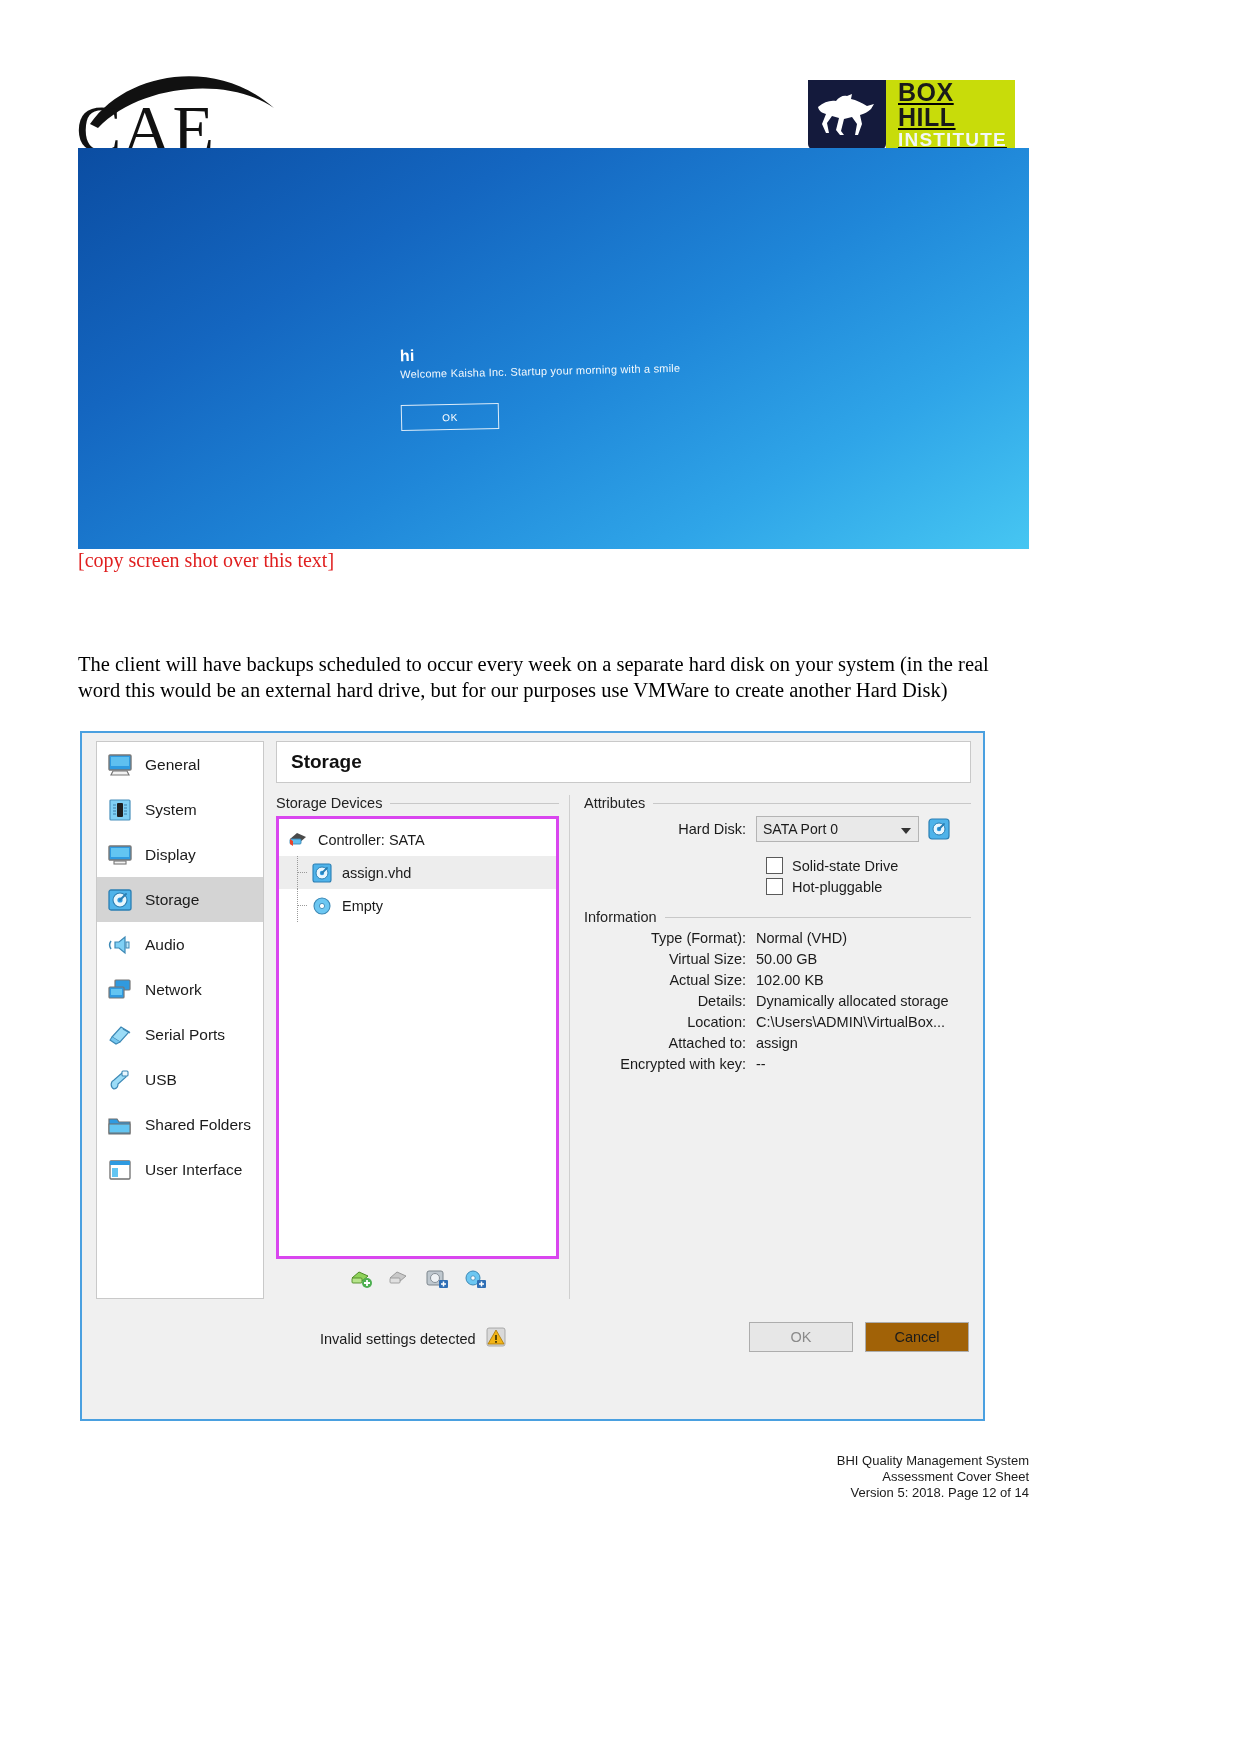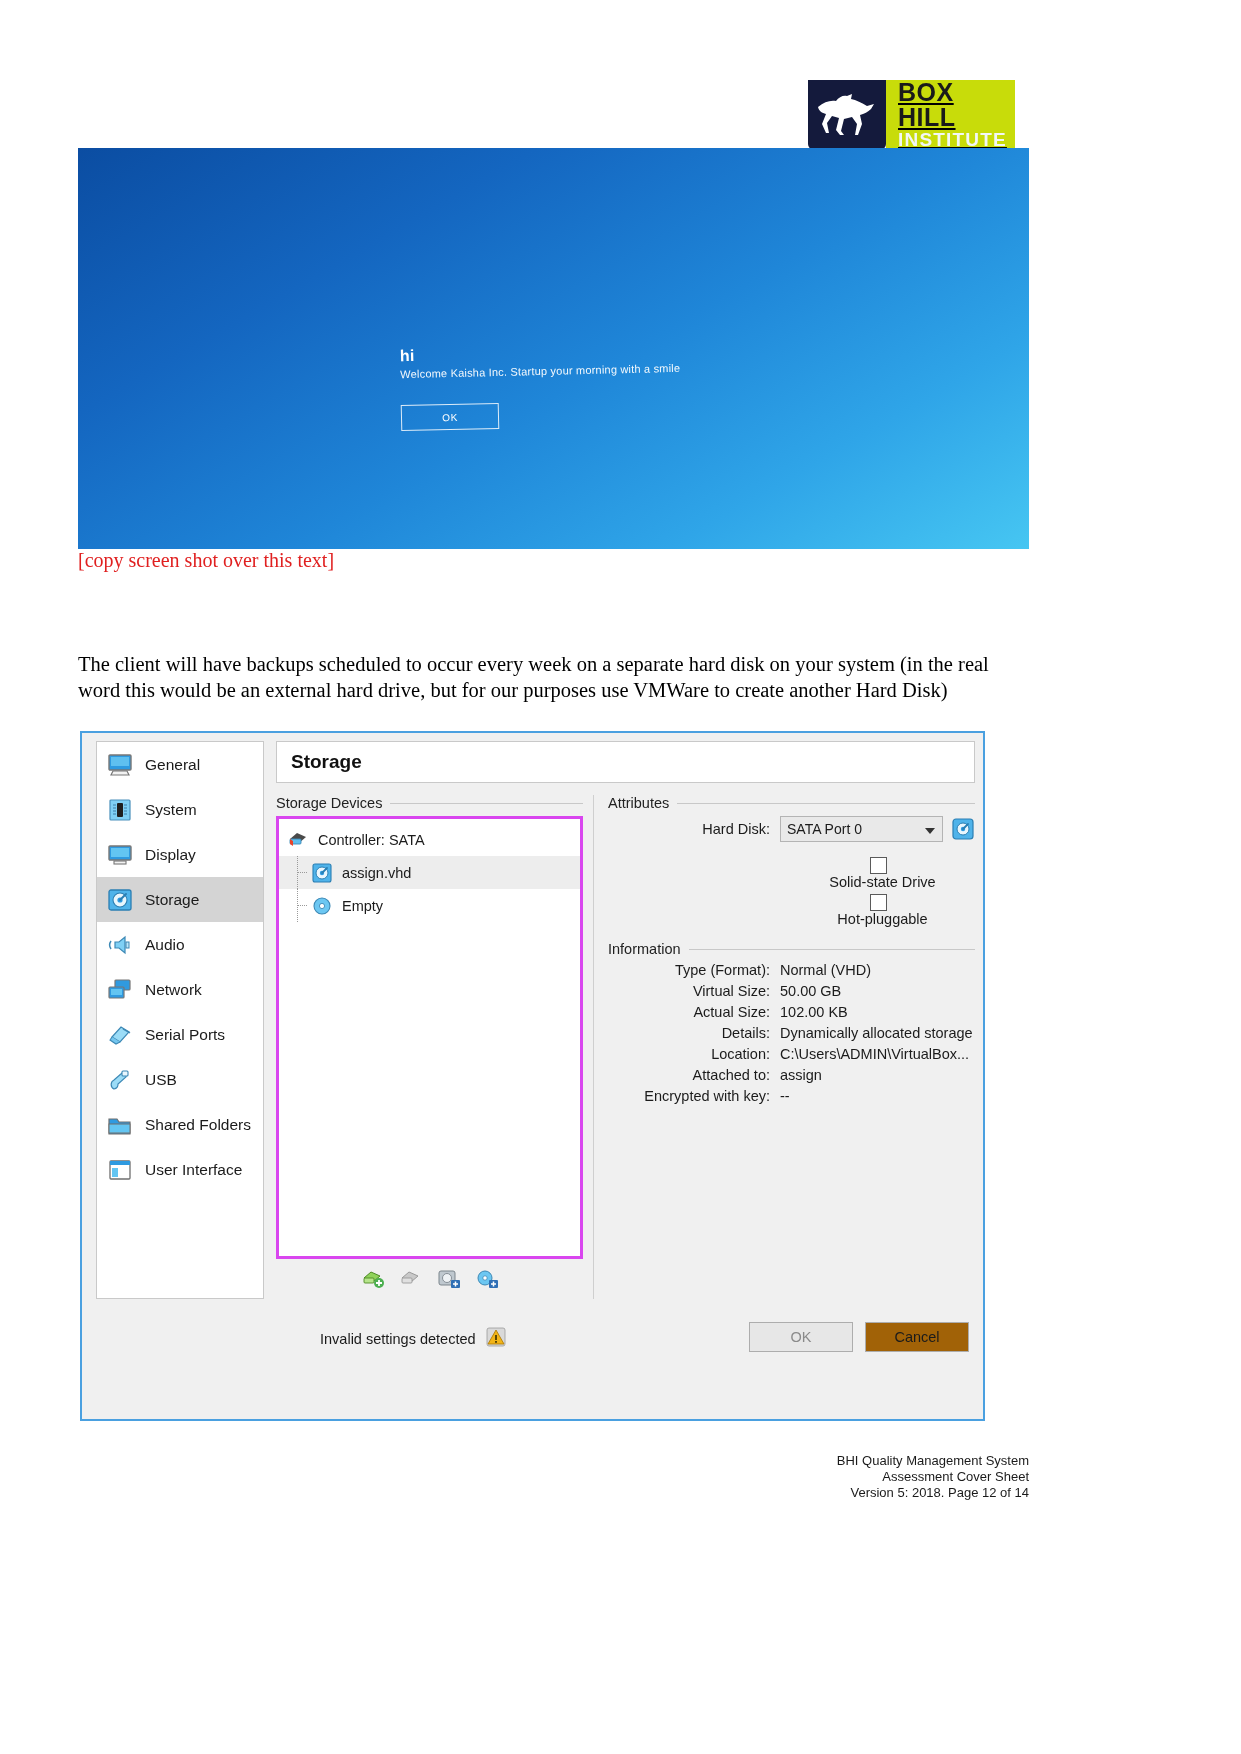--- a/index.html
+++ b/index.html
@@ -232,21 +232,21 @@
     box-sizing: border-box;
     font-size: 19px;
     font-weight: bold;
     color: #111;
   }
   .vb-cols {
     display: flex;
     margin-top: 12px;
     flex: 1;
   }
-  .vb-col-left { width: 307px; flex: 0 0 auto; display: flex; flex-direction: column; }
+  .vb-col-left { width: 283px; flex: 0 0 auto; display: flex; flex-direction: column; }
   .vb-col-right {
     flex: 1;
     margin-left: 10px;
     border-left: 1px solid #cfcfcf;
     padding-left: 14px;
     box-sizing: border-box;
   }
   .group-head {
     display: flex;
     align-items: center;
@@ -345,21 +345,20 @@
     width: 24px; height: 24px;
     margin-left: 8px;
     display:flex; align-items:center; justify-content:center;
   }
   .chk-row {
     display: flex;
     align-items: center;
     margin-left: 172px;
     margin-bottom: 4px;
     padding-left: 10px;
-    flex-direction: column;
   }
   .chk-box {
     width: 15px; height: 15px;
     border: 1px solid #5a5a5a;
     background: #fff;
     margin-right: 9px;
     flex: 0 0 auto;
   }
   .chk-label { font-size: 14.5px; color: #1b1b1b; }
 
@@ -423,20 +422,26 @@
     font-size: 13px;
     line-height: 16px;
     color: #1b1b1b;
   }
 </style>
 </head>
 <body>
 
 <div class="page-header">
 
+  <div class="cae-logo">
+    <svg width="220" height="96" viewBox="0 0 220 96">
+      <path d="M12 62 C50 8, 140 -4, 196 46 C150 14, 62 22, 20 66 Z" fill="#111111"></path>
+      <text x="-2" y="90" font-family="Liberation Serif, serif" font-size="68" fill="#111111" letter-spacing="1">CAE</text>
+    </svg>
+  </div>
 
   <div class="bhi-logo">
     <div class="bhi-shield">
       <svg width="66" height="50" viewBox="0 0 66 50">
         <path d="M4 17 C10 12 16 10 22 11 C25 7 29 5 33 6 L38 4 L37 9 C42 10 48 13 53 16 L60 14 L57 19 C54 22 50 24 46 25 L48 34 L44 45 L41 45 L43 34 L38 27 L30 29 L27 41 L30 45 L26 45 L22 40 L25 28 L18 26 L13 33 L15 43 L12 43 L8 34 L12 24 C8 23 5 21 4 17 Z" fill="#ffffff"></path>
       </svg>
     </div>
     <div class="bhi-text-block">
       <div class="bhi-box">BOX HILL</div>
       <div class="bhi-inst">INSTITUTE</div>

